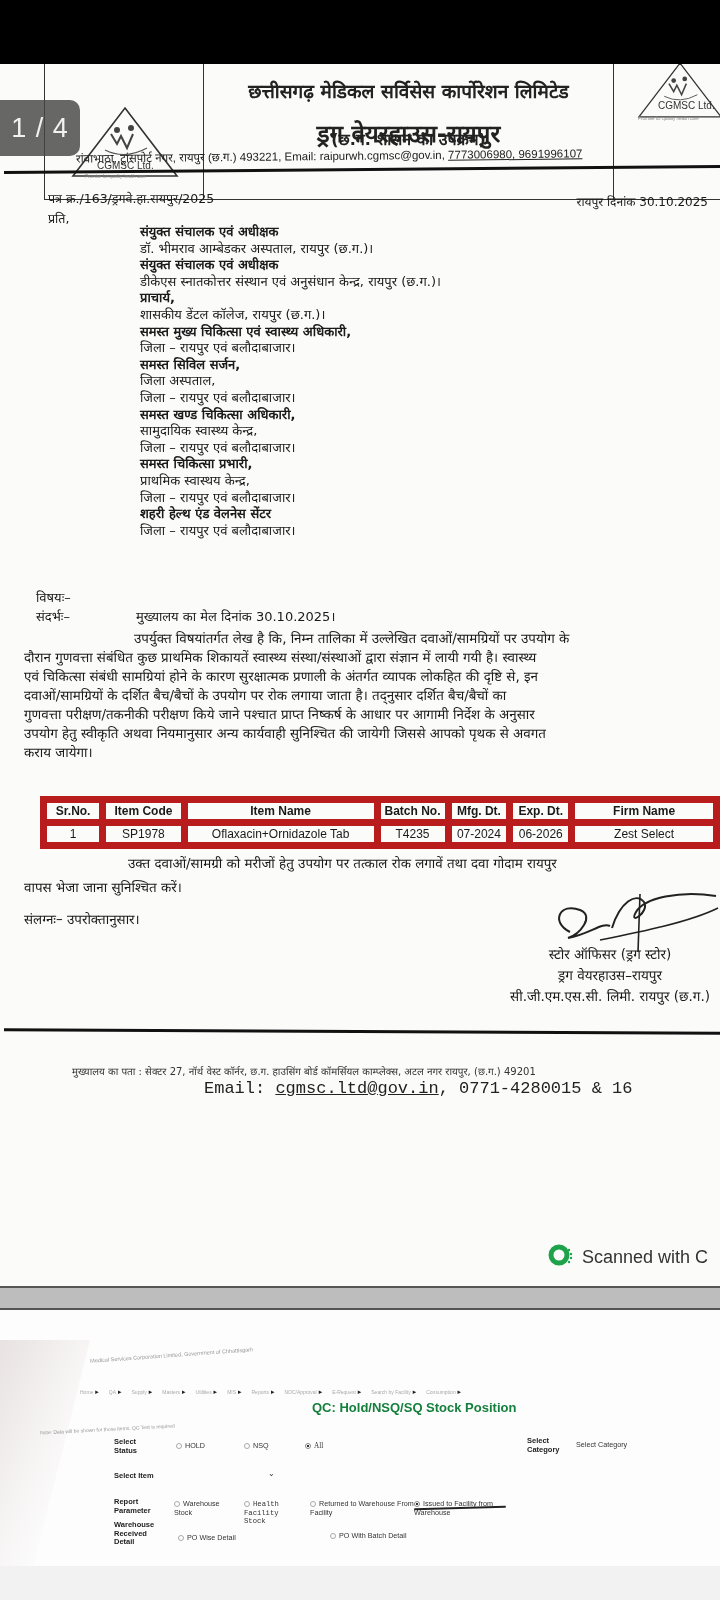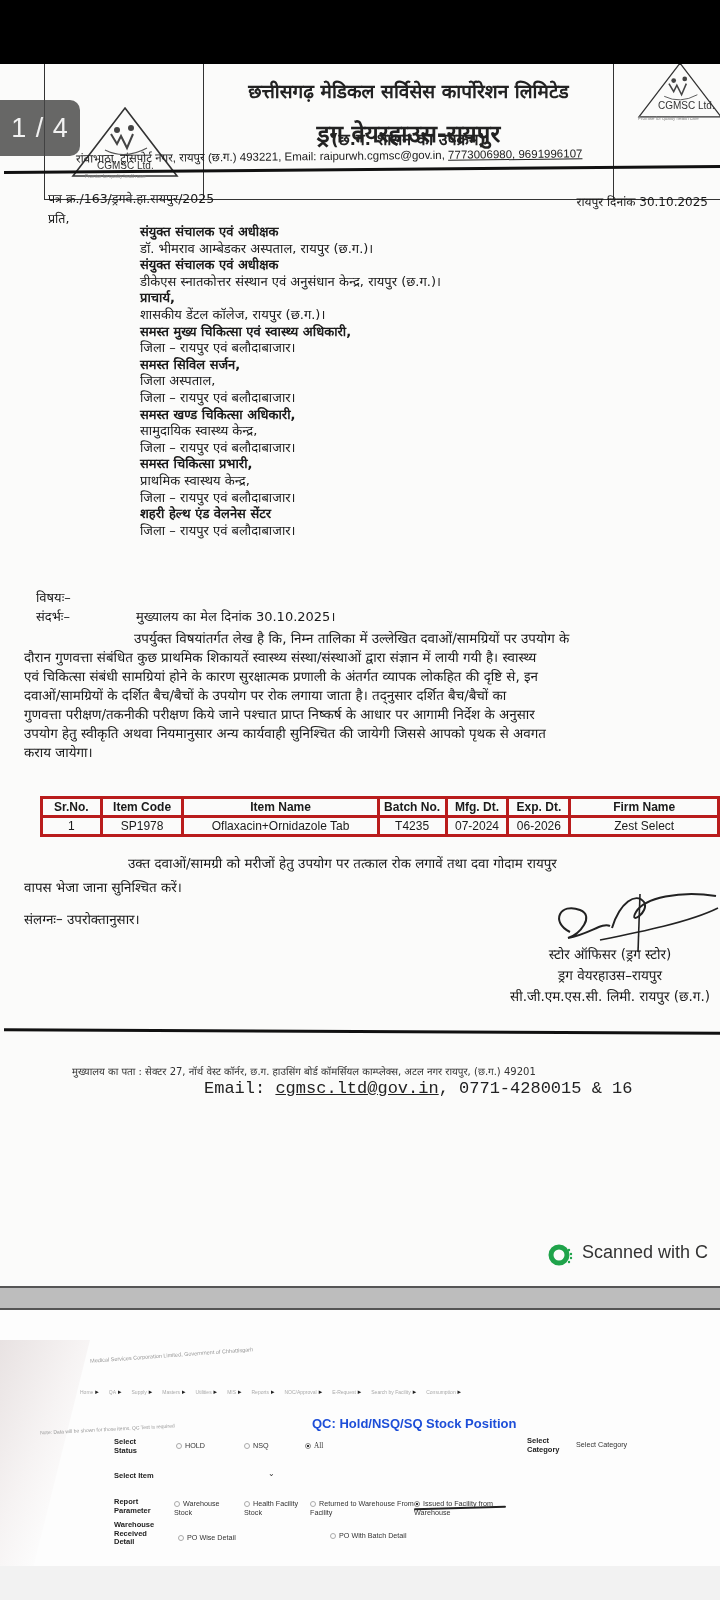--- a/index.html
+++ b/index.html
@@ -45,46 +45,46 @@
     .recip-line.b { font-weight: bold; }
 
     .subject-row { position: absolute; left: 36px; font-size: 13px; white-space: nowrap; display: flex; }
     .subject-row .lbl { width: 100px; }
 
     .body-para { position: absolute; left: 24px; top: 565px; width: 720px; font-size: 13.4px; line-height: 19px; white-space: nowrap; }
     .body-para .ln { height: 19px; }
     .body-para .ln.first { padding-left: 110px; }
 
     table.qc-table { position: absolute; left: 40px; top: 732px; border-collapse: collapse; font-family: "Liberation Sans", sans-serif; font-size: 12px; }
-    table.qc-table th, table.qc-table td { border: 3px solid #b91c1c; padding: 1px 4px; height: 18px; text-align: center; white-space: nowrap; }
+    table.qc-table th, table.qc-table td { border: 7px solid #b91c1c; padding: 1px 4px; height: 18px; text-align: center; white-space: nowrap; }
     table.qc-table th { font-weight: bold; }
 
     .follow-para { position: absolute; left: 24px; top: 788px; font-size: 13.4px; line-height: 24px; white-space: nowrap; }
     .follow-para .first { padding-left: 104px; }
     .encl { position: absolute; left: 24px; top: 846px; font-size: 13.4px; white-space: nowrap; }
 
     .signature { position: absolute; left: 540px; top: 818px; width: 180px; height: 70px; }
     .sign-block { position: absolute; left: 490px; top: 880px; width: 240px; text-align: center; font-size: 13.5px; line-height: 21px; white-space: nowrap; }
 
     .footer-addr { position: absolute; left: 72px; top: 1000px; font-size: 10px; color: #333; white-space: nowrap; }
     .footer-email { position: absolute; left: 204px; top: 1015px; font-size: 17px; font-family: Liberation Mono, monospace; color: #222; white-space: nowrap; }
     .footer-email .link { text-decoration: underline; }
 
-    .scanned { position: absolute; left: 548px; top: 1178px; display: flex; align-items: flex-start; gap: 8px; }
+    .scanned { position: absolute; left: 548px; top: 1178px; display: flex; align-items: flex-end; gap: 8px; }
     .scanned-logo { width: 26px; height: 26px; }
     .scanned-text { font-family: "Liberation Sans", sans-serif; font-size: 18px; color: #333; white-space: nowrap; }
 
     .page-gap { position: absolute; left: 0; top: 1286px; width: 720px; height: 24px; background: #bdbdbd; border-top: 2px solid #555; border-bottom: 2px solid #555; }
 
     .page2 { position: absolute; left: 0; top: 1310px; width: 720px; height: 290px; background: #fdfdfd; overflow: hidden; font-family: "Liberation Sans", sans-serif; }
     .page2 .fold { position: absolute; left: 0; top: 30px; width: 90px; height: 260px; background: linear-gradient(100deg, #e8e2e2 0%, #f6f3f3 60%, rgba(255,255,255,0) 100%); transform: skewX(-14deg); transform-origin: top left; }
     .p2-org { position: absolute; left: 90px; top: 42px; font-size: 5.5px; color: #999; transform: rotate(-4deg); white-space: nowrap; }
     .p2-nav { position: absolute; left: 80px; top: 78px; display: flex; gap: 10px; font-size: 5px; color: #aaa; white-space: nowrap; }
     .p2-nav .nav-item::after { content: " \25B8"; color: #222; font-size: 7px; }
-    .p2-title { position: absolute; left: 312px; top: 106px; font-size: 13px; font-weight: bold; color: #1d4ed8; white-space: nowrap; }
+    .p2-title { position: absolute; left: 312px; top: 90px; font-size: 13px; font-weight: bold; color: #15803d; white-space: nowrap; }
     .p2-note { position: absolute; left: 40px; top: 116px; font-size: 5px; color: #999; transform: rotate(-3deg); white-space: nowrap; }
     .p2-lbl { position: absolute; font-size: 7.5px; font-weight: bold; color: #222; line-height: 8.5px; }
     .p2-opt { position: absolute; font-size: 7.2px; color: #333; line-height: 8.5px; white-space: nowrap; }
     .radio { display: inline-block; width: 6px; height: 6px; border-radius: 50%; border: 0.8px solid #aaa; margin-right: 3px; vertical-align: middle; }
     .radio.on { background: radial-gradient(circle, #333 40%, #fff 45%); border-color: #888; }
     .underline-mark { position: absolute; left: 414px; top: 197px; width: 92px; height: 2px; background: #222; border-radius: 2px; transform: rotate(-1.5deg); }
     .select-chevron { position: absolute; left: 268px; top: 159px; font-size: 8px; color: #333; }
     .p2-bottom { position: absolute; left: 0; top: 256px; width: 720px; height: 34px; background: #f2f2f2; }
   </style>
 </head>
@@ -271,21 +271,21 @@
   <div class="p2-opt" style="left:305px;top:132px;font-family:Liberation Serif, serif;"><span class="radio on"></span><span>All</span></div>
 
   <div class="p2-lbl" style="left:527px;top:127px;width:40px;">Select Category</div>
   <div class="p2-opt" style="left:576px;top:131px;">Select Category</div>
 
   <div class="p2-lbl" style="left:114px;top:162px;">Select Item</div>
   <div class="select-chevron">⌄</div>
 
   <div class="p2-lbl" style="left:114px;top:188px;width:40px;">Report Parameter</div>
   <div class="p2-opt" style="left:174px;top:190px;width:60px;white-space:normal;"><span class="radio"></span><span>Warehouse Stock</span></div>
-  <div class="p2-opt" style="left:244px;top:190px;width:60px;white-space:normal;"><span class="radio"></span><span>Health Facility Stock</span></div>
+  <div class="p2-opt" style="left:244px;top:190px;width:60px;white-space:normal;font-family:Liberation Mono, monospace;"><span class="radio"></span><span>Health Facility Stock</span></div>
   <div class="p2-opt" style="left:310px;top:190px;width:105px;white-space:normal;"><span class="radio"></span><span>Returned to Warehouse From Facility</span></div>
   <div class="p2-opt" style="left:414px;top:190px;width:100px;white-space:normal;"><span class="radio on"></span><span>Issued to Facility from Warehouse</span></div>
   <div class="underline-mark"></div>
 
   <div class="p2-lbl" style="left:114px;top:211px;width:44px;">Warehouse Received Detail</div>
   <div class="p2-opt" style="left:178px;top:224px;"><span class="radio"></span><span>PO Wise Detail</span></div>
   <div class="p2-opt" style="left:330px;top:222px;"><span class="radio"></span><span>PO With Batch Detail</span></div>
 
   <div class="p2-bottom"></div>
 </div>

